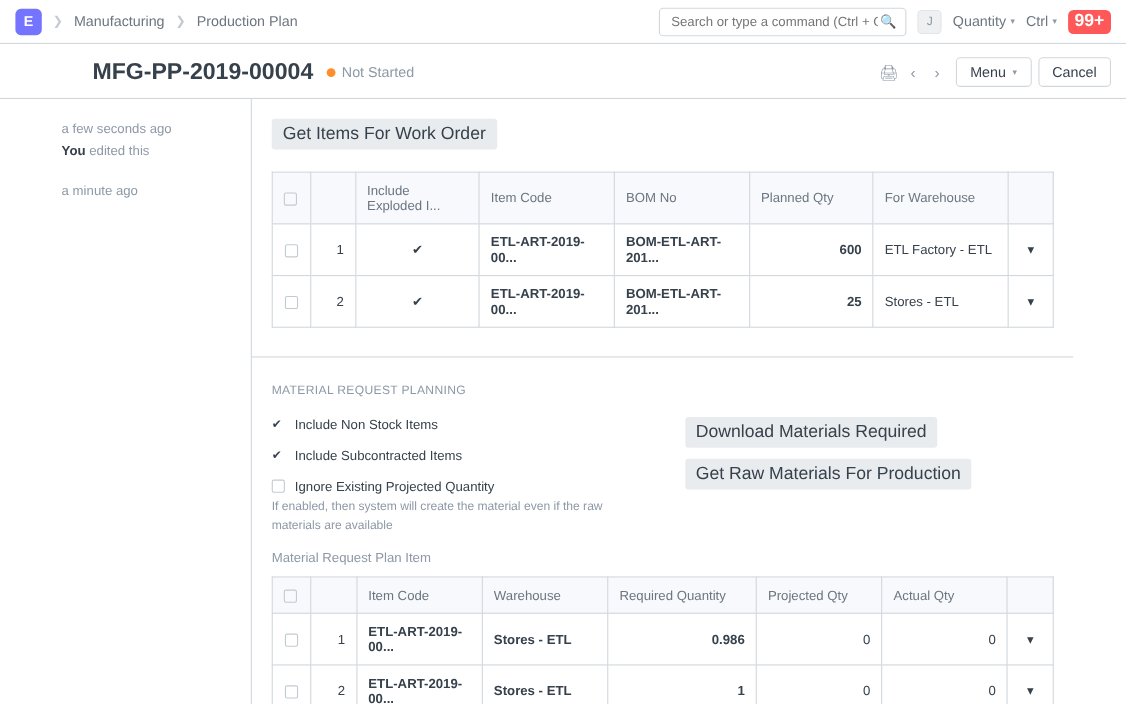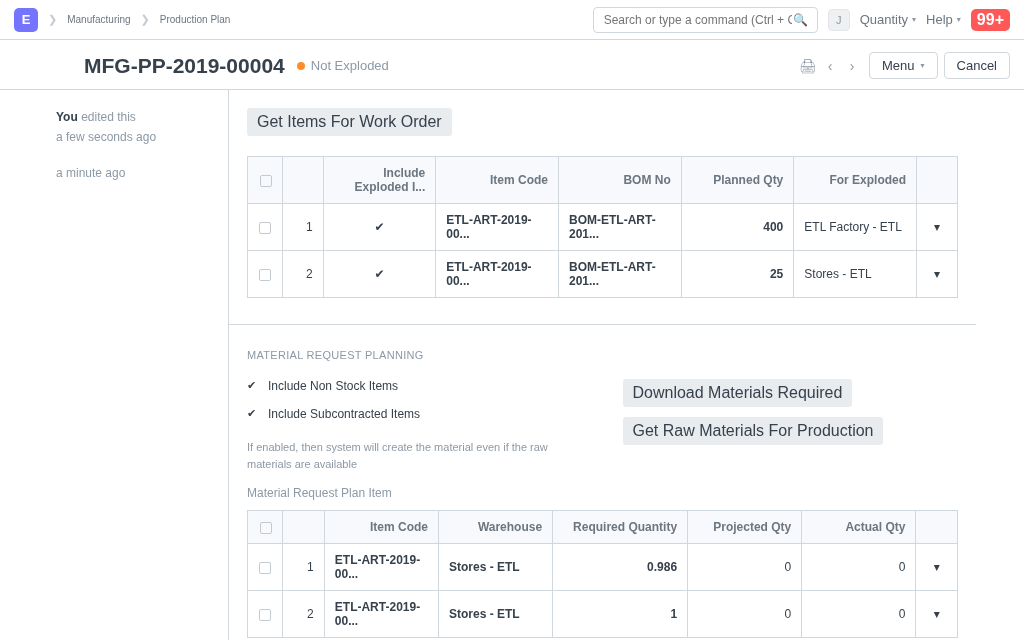--- a/index.html
+++ b/index.html
@@ -32,21 +32,21 @@
     padding:0 14px;
     border-bottom:1px solid var(--border);
     gap:10px;
   }
   .logo{
     width:24px;height:24px;border-radius:5px;
     background:#7574ff;display:flex;align-items:center;justify-content:center;
     color:#fff;font-weight:700;font-size:13px;
   }
   .bc-sep{color:#c4cad1;font-size:11px;}
-  .bc{color:var(--mutedblue);font-size:10px;text-align:right;}
+  .bc{color:var(--mutedblue);font-size:13px;text-align:right;}
   .topbar .spacer{flex:1;}
   .search{
     width:225px;height:26px;border:1px solid var(--border);border-radius:4px;
     display:flex;align-items:center;padding:0 8px;color:var(--muted);
     background:#fff;
   }
   .search input{border:none;outline:none;flex:1;font-size:12px;color:var(--muted);background:transparent;}
   .avatar{width:22px;height:22px;border-radius:4px;background:#eef0f2;color:#8d99a6;
     display:flex;align-items:center;justify-content:center;font-size:11px;border:1px solid #e2e6ea;}
   .navlink{color:var(--mutedblue);font-size:13px;display:flex;align-items:center;gap:4px;}
@@ -78,21 +78,21 @@
   }
   .inner{padding:18px 18px 0 18px;}
   .pill{
     background:var(--grey-pill);color:#36414c;border-radius:3px;padding:5px 10px;
     font-size:16px;display:inline-block;cursor:pointer;
   }
   
   table{border-collapse:collapse;width:100%;font-size:12px;}
   table.bordered{border:1px solid var(--border);border-radius:4px;}
   table.bordered th,table.bordered td{border:1px solid var(--border);padding:9px 10px;color:#36414c;}
-  table.bordered th{background:var(--table-head);font-weight:700;text-align:right;color:var(--mutedblue);font-size:12px;margin-left:37px;}
+  table.bordered th{background:var(--table-head);font-weight:400;text-align:left;color:var(--mutedblue);font-size:12px;margin-left:37px;}
   th.checkcol,td.checkcol{width:34px;text-align:center;}
   th.idxcol,td.idxcol{width:40px;text-align:right;color:var(--muted);padding-right:12px;}
   th.num,td.num{text-align:right;}
   td .tick{font-size:12px;}
   td.bold{font-weight:600;}
   td.menu{width:40px;text-align:center;color:#b4bcc5;}
   .checkbox{
     width:12px;height:12px;border:1px solid #c4cad1;border-radius:2px;display:inline-block;vertical-align:middle;
   }
   .section-label{
@@ -120,48 +120,48 @@
   <div class="search">
     <input placeholder="Search or type a command (Ctrl + G)" style="">
     <span style="font-size:12px;">🔍</span>
   </div>
   <div class="avatar">J</div>
   <div class="navlink">
     <span>Quantity</span>
     <span class="caret">▾</span>
   </div>
   <div class="navlink">
-    <span>Help</span>
+    <span>Ctrl</span>
     <span class="caret">▾</span>
   </div>
   <span class="badge-red">99+</span>
 </div>
 
 <div class="titlebar">
   <h1>MFG-PP-2019-00004</h1>
   <span class="status-dot"></span>
-  <span class="status-text">Not Exploded</span>
+  <span class="status-text">Not Started</span>
   <div class="spacer"></div>
   <span class="icon-btn">🖨</span>
   <span class="icon-btn">‹</span>
   <span class="icon-btn" style="margin-right:6px;">›</span>
   <button class="btn">
     <span>Menu</span>
     <span class="caret">▾</span>
   </button>
   <button class="btn" style="margin-left:6px;">Cancel</button>
 </div>
 <hr class="sep">
 
 <div class="page">
 
   <div class="sidecol">
     <div class="blk">
+      <p>a few seconds ago</p>
       <p><span class="you">You</span> <span>edited this</span></p>
-      <p>a few seconds ago</p>
     </div>
     <div class="blk">
       <p>a minute ago</p>
     </div>
   </div>
 
   <div class="main">
 
     <div class="inner">
       <span class="pill">Get Items For Work Order</span>
@@ -170,32 +170,32 @@
 
       <table class="bordered">
         <thead>
           <tr>
             <th class="checkcol"><span class="checkbox"></span></th>
             <th class="idxcol"></th>
             <th style="width:110px;">Include Exploded I...</th>
             <th style="width:120px;">Item Code</th>
             <th style="width:120px;">BOM No</th>
             <th class="num" style="width:110px;">Planned Qty</th>
-            <th style="width:120px;">For Exploded</th>
+            <th style="width:120px;">For Warehouse</th>
             <th class="menu"></th>
           </tr>
         </thead>
         <tbody>
           <tr>
             <td class="checkcol"><span class="checkbox"></span></td>
             <td class="idxcol">1</td>
             <td style="text-align:center;"><span class="tick">✔</span></td>
             <td class="bold">ETL-ART-2019-00...</td>
             <td class="bold">BOM-ETL-ART-201...</td>
-            <td class="num bold">400</td>
+            <td class="num bold">600</td>
             <td>ETL Factory - ETL</td>
             <td class="menu">▾</td>
           </tr>
           <tr>
             <td class="checkcol"><span class="checkbox"></span></td>
             <td class="idxcol">2</td>
             <td style="text-align:center;"><span class="tick">✔</span></td>
             <td class="bold">ETL-ART-2019-00...</td>
             <td class="bold">BOM-ETL-ART-201...</td>
             <td class="num bold">25</td>
@@ -215,20 +215,24 @@
         <div class="col">
           <div class="chk-row">
             <span class="tickmark">✔</span>
             <span>Include Non Stock Items</span>
           </div>
           <div class="chk-row">
             <span class="tickmark">✔</span>
             <span>Include Subcontracted Items</span>
           </div>
           <div>
+            <div class="chk-row">
+              <span class="box"></span>
+              <span>Ignore Existing Projected Quantity</span>
+            </div>
             <div class="hint">If enabled, then system will create the material even if the raw materials are available</div>
           </div>
         </div>
         <div class="col" style="align-items:flex-start;gap:10px;">
           <span class="pill">Download Materials Required</span>
           <span class="pill">Get Raw Materials For Production</span>
         </div>
       </div>
 
       <p class="table-title">Material Request Plan Item</p>

